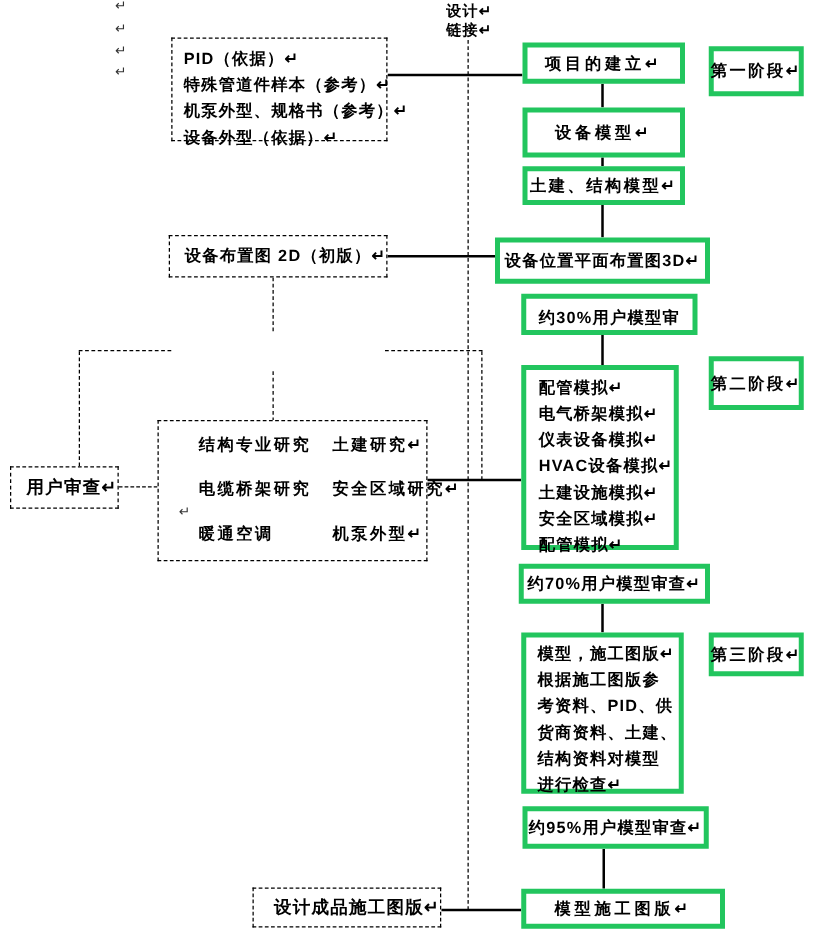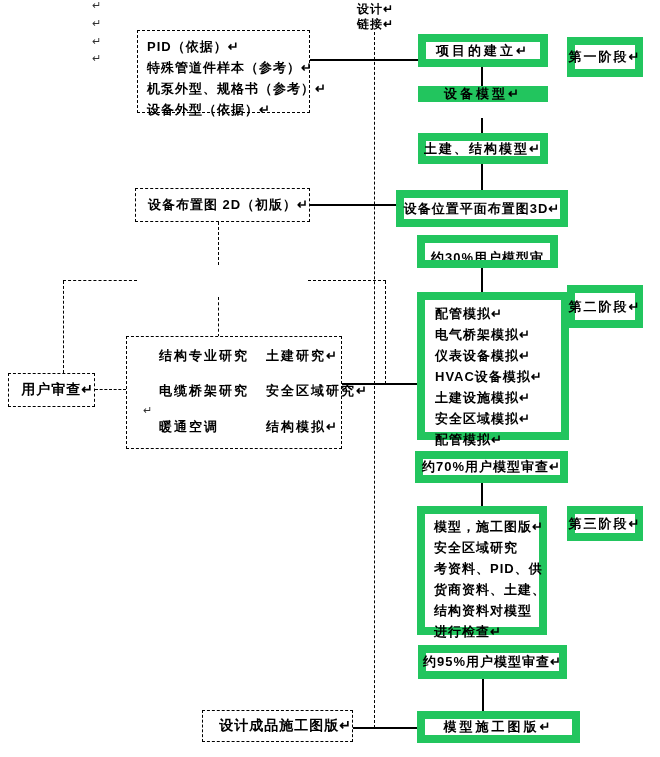--- a/index.html
+++ b/index.html
@@ -9,21 +9,21 @@
     height: 757px;
     background: #ffffff;
     font-family: "Liberation Sans", sans-serif;
     color: #000000;
     overflow: hidden;
   }
   
   .sbox {
     position: absolute;
     box-sizing: border-box;
-    border: 8px solid #22c55e;
+    border: 4px solid #22c55e;
     background: #fff;
     display: flex;
     align-items: center;
     justify-content: center;
     font-weight: bold;
     font-size: 13px;
     letter-spacing: 2px;
     text-align: center;
     line-height: 1.2;
     white-space: nowrap;
@@ -127,77 +127,77 @@
   </div>
 
 
   <div class="dbox" style="left:126px;top:336px;width:216px;height:113px;letter-spacing:2px">
     <span class="inner-abs" style="left:10px;top:10px">结构专业研究</span>
     <span class="inner-abs" style="left:117px;top:10px">土建研究↵</span>
     <span class="inner-abs" style="left:10px;top:45px">电缆桥架研究</span>
     <span class="inner-abs" style="left:117px;top:45px">安全区域研究↵</span>
     <span class="pilcrow" style="left:16px;top:68px">↵</span>
     <span class="inner-abs" style="left:10px;top:81px">暖通空调</span>
-    <span class="inner-abs" style="left:117px;top:81px">结构模拟↵</span>
+    <span class="inner-abs" style="left:117px;top:81px">机泵外型↵</span>
   </div>
 
   <div class="dbox center" style="left:8px;top:373px;width:87px;height:34px;font-size:14px">
     <span>用户审查↵</span>
   </div>
 
   <div class="dbox center" style="left:202px;top:710px;width:151px;height:32px;font-size:14px">
     <span>设计成品施工图版↵</span>
   </div>
 
   <div class="sbox" style="left:418px;top:34px;width:130px;height:33px;letter-spacing:3px">
     <span>项目的建立↵</span>
   </div>
 
   <div class="sbox" style="left:567px;top:37px;width:76px;height:40px">
     <span>第一阶段↵</span>
   </div>
 
-  <div class="sbox" style="left:418px;top:86px;width:130px;height:15px;letter-spacing:3px">
+  <div class="sbox" style="left:418px;top:86px;width:130px;height:40px;letter-spacing:3px">
     <span>设备模型↵</span>
   </div>
 
   <div class="sbox" style="left:418px;top:133px;width:130px;height:31px">
     <span>土建、结构模型↵</span>
   </div>
 
   <div class="sbox" style="left:396px;top:190px;width:172px;height:37px;letter-spacing:1px">
     <span>设备位置平面布置图3D↵</span>
   </div>
 
   <div class="sbox clipbox" style="left:417px;top:235px;width:141px;height:33px;letter-spacing:1px">
     <span>约30%用户模型审</span>
     <span>查</span>
   </div>
 
-  <div class="sbox listbox" style="left:417px;top:292px;width:152px;height:148px;padding:3px 0 5px 10px">
+  <div class="sbox listbox" style="left:417px;top:292px;width:126px;height:148px;padding:3px 0 5px 10px">
     <div class="ln">配管模拟↵</div>
     <div class="ln">电气桥架模拟↵</div>
     <div class="ln">仪表设备模拟↵</div>
     <div class="ln">HVAC设备模拟↵</div>
     <div class="ln">土建设施模拟↵</div>
     <div class="ln">安全区域模拟↵</div>
     <div class="ln">配管模拟↵</div>
   </div>
 
   <div class="sbox" style="left:567px;top:285px;width:76px;height:43px">
     <span>第二阶段↵</span>
   </div>
 
   <div class="sbox" style="left:415px;top:451px;width:153px;height:32px;letter-spacing:1px">
     <span>约70%用户模型审查↵</span>
   </div>
 
   <div class="sbox listbox" style="left:417px;top:506px;width:130px;height:129px;padding:2px 0 0 9px">
     <div class="ln">模型，施工图版↵</div>
-    <div class="ln">安全区域研究</div>
+    <div class="ln">根据施工图版参</div>
     <div class="ln">考资料、PID、供</div>
     <div class="ln">货商资料、土建、</div>
     <div class="ln">结构资料对模型</div>
     <div class="ln">进行检查↵</div>
   </div>
 
   <div class="sbox" style="left:567px;top:506px;width:76px;height:35px">
     <span>第三阶段↵</span>
   </div>
 

